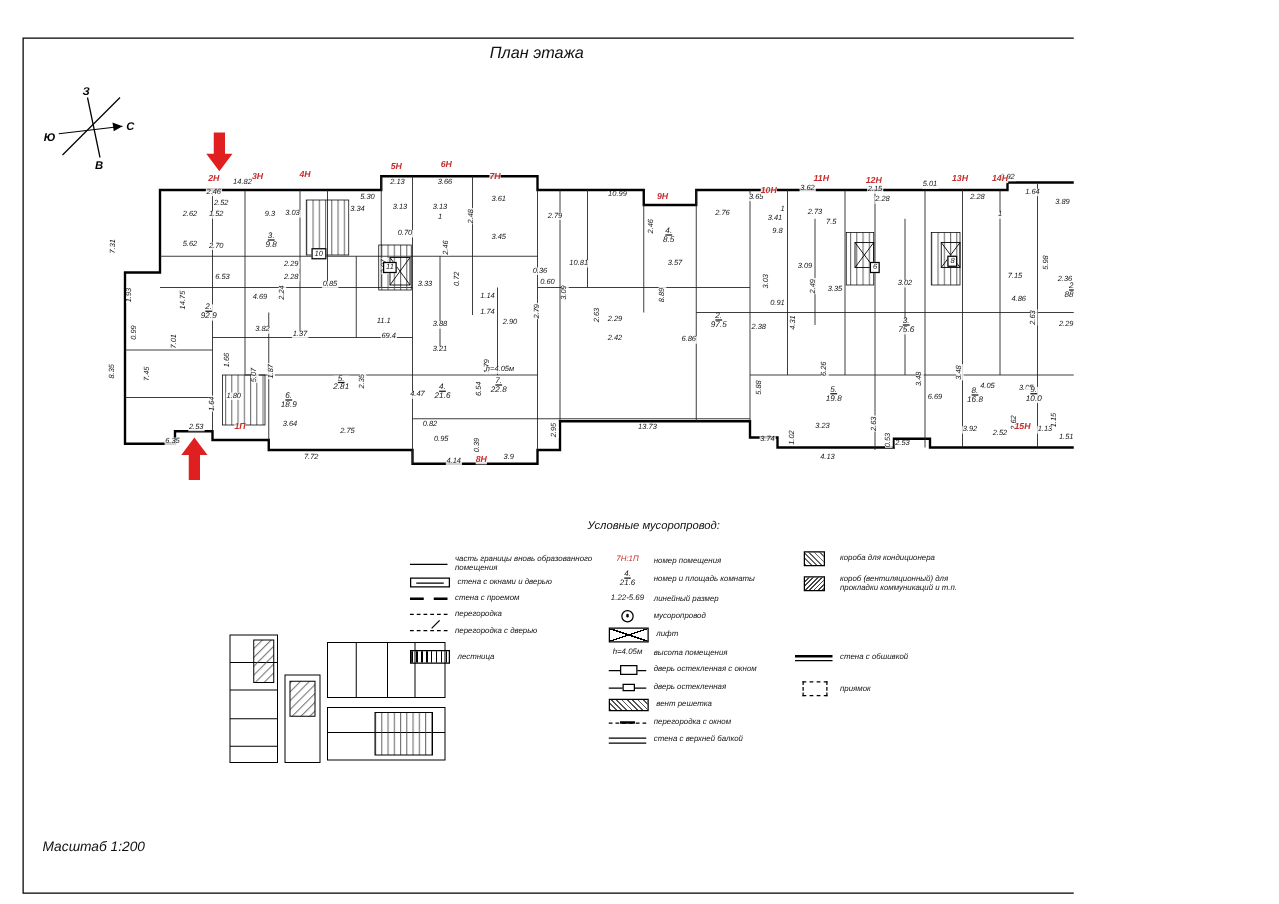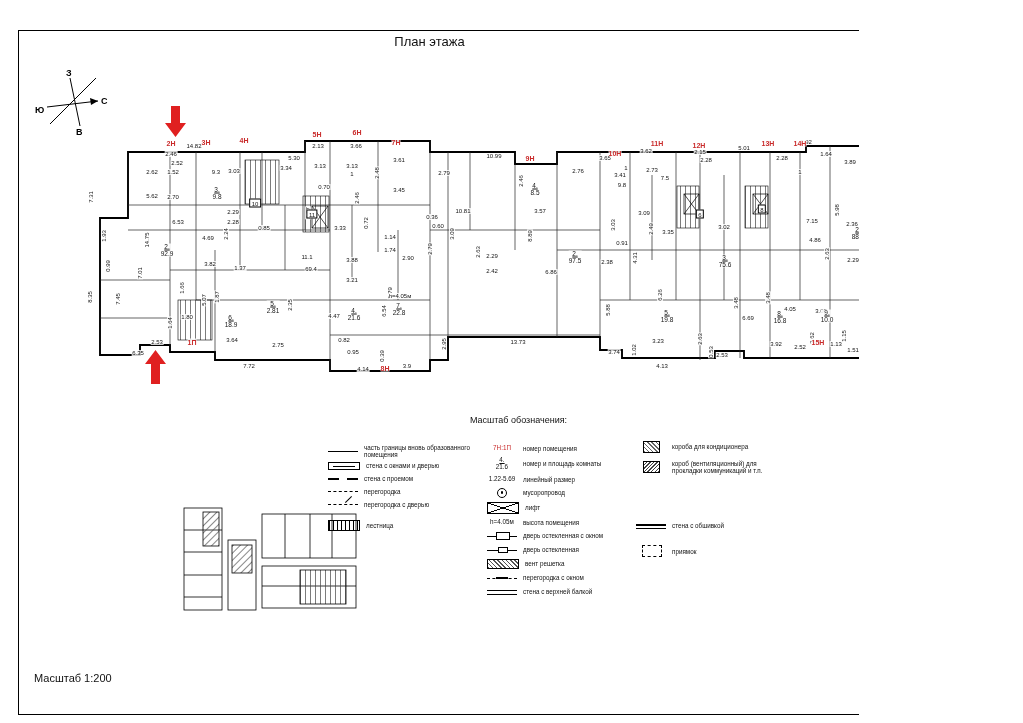--- a/index.html
+++ b/index.html
@@ -1,17 +1,17 @@
 <!DOCTYPE html>
 <html><head>
 <meta charset="utf-8">
 <style>
   html,body{margin:0;padding:0;background:#fff;}
   .page{position:relative;width:859px;height:723px;background:#fff;overflow:hidden;
-        font-family:"Liberation Sans",sans-serif;color:#111;}
+        font-family:"Liberation Sans",sans-serif;color:#111;font-style:italic;}
   .frame{position:absolute;left:18px;top:30px;width:985px;height:683px;border:1.3px solid #000;}
   .title{position:absolute;top:34px;left:0;width:100%;text-align:center;font-size:13px;}
   .subtitle{position:absolute;top:51px;left:0;width:100%;text-align:center;font-size:12px;}
   .scale{position:absolute;left:34px;top:672px;font-size:11px;}
 
   
   #plan-labels{position:absolute;left:0;top:0;width:1023px;height:723px;pointer-events:none;}
   .pl{position:absolute;transform:translate(-50%,-50%);font-size:6px;line-height:1;white-space:nowrap;color:#151515;}
   .pl.rot{transform:translate(-50%,-50%) rotate(-90deg);}
   .dim{background:rgba(255,255,255,.82);padding:0 .5px;}
@@ -364,21 +364,21 @@
       <div class="pl room" style="left: 780px; top: 317px;">
         <div class="rn">8.</div>
         <div class="ra">16.8</div>
       </div>
       <div class="pl room" style="left: 827px; top: 316px;">
         <div class="rn">9.</div>
         <div class="ra">10.0</div>
       </div>
     </div>
 
-  <div class="legend-title">Масштаб обозначения:</div>
+  <div class="legend-title">Условные мусоропровод:</div>
   <div class="lcol" id="legend-col1">
       <div class="lrow">
         <div class="sym sym-boundary"></div>
         <div class="llabel">часть границы вновь образованного помещения</div>
       </div>
       <div class="lrow">
         <div class="sym sym-wall-window"></div>
         <div class="llabel">стена с окнами и дверью</div>
       </div>
       <div class="lrow">

